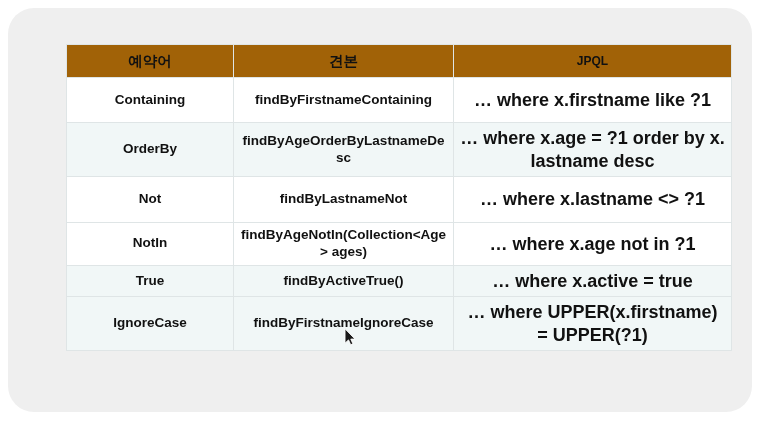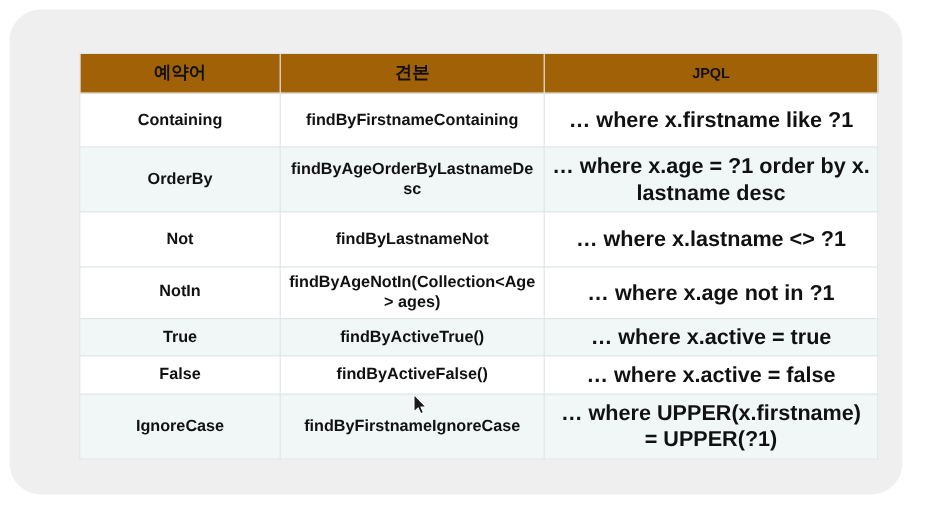--- a/index.html
+++ b/index.html
@@ -129,25 +129,20 @@
       <tr class="plain" style="height: 29px;">
         <td>NotIn</td>
         <td>findByAgeNotIn(Collection&lt;Age&gt; ages)</td>
         <td class="jpql-cell">… where x.age not in ?1</td>
       </tr>
       <tr class="tinted" style="height: 31px;">
         <td>True</td>
         <td>findByActiveTrue()</td>
         <td class="jpql-cell">… where x.active = true</td>
       </tr>
-      <tr class="plain" style="height: 28px;">
-        <td>False</td>
-        <td>findByActiveFalse()</td>
-        <td class="jpql-cell">… where x.active = false</td>
-      </tr>
       <tr class="tinted" style="height: 44px;">
         <td>IgnoreCase</td>
         <td>findByFirstnameIgnoreCase</td>
         <td class="jpql-cell">… where UPPER(x.firstname) = UPPER(?1)</td>
       </tr>
     </tbody>
 </table>
 
 <svg class="cursor" viewBox="0 0 12 18" xmlns="http://www.w3.org/2000/svg" style="left: 344px; top: 328px;">
   <path d="M1 0.8 L1 15.2 L4.5 11.9 L6.7 16.8 L8.9 15.8 L6.8 11.1 L11 11.1 Z" fill="#1a1a1a" stroke="#ffffff" stroke-width="0.9" stroke-linejoin="round"></path>

